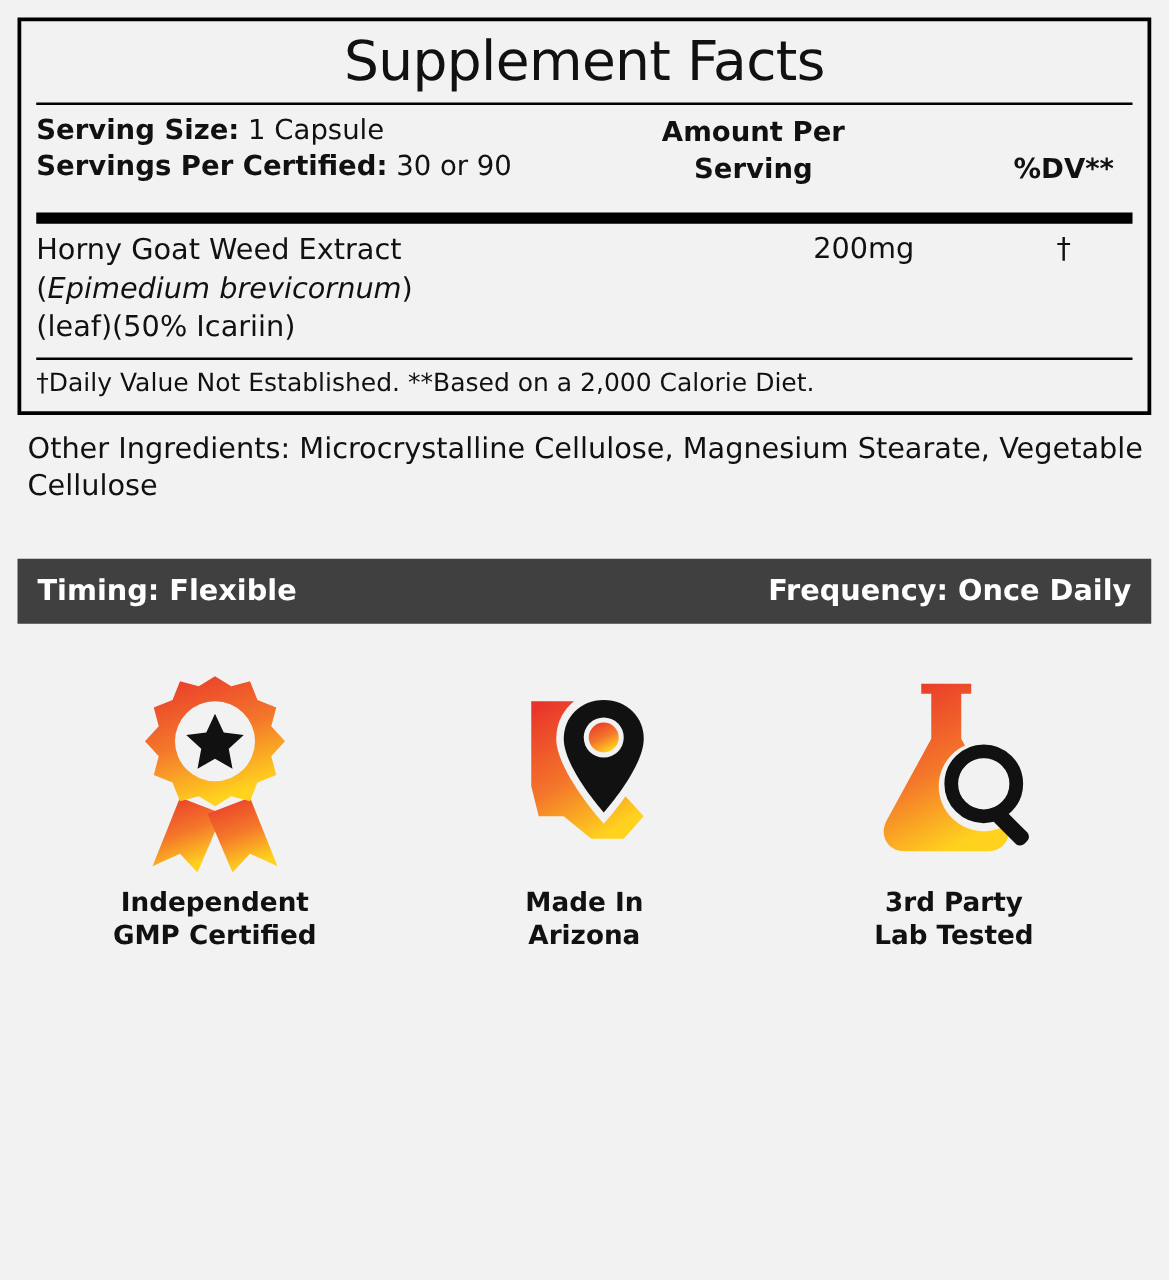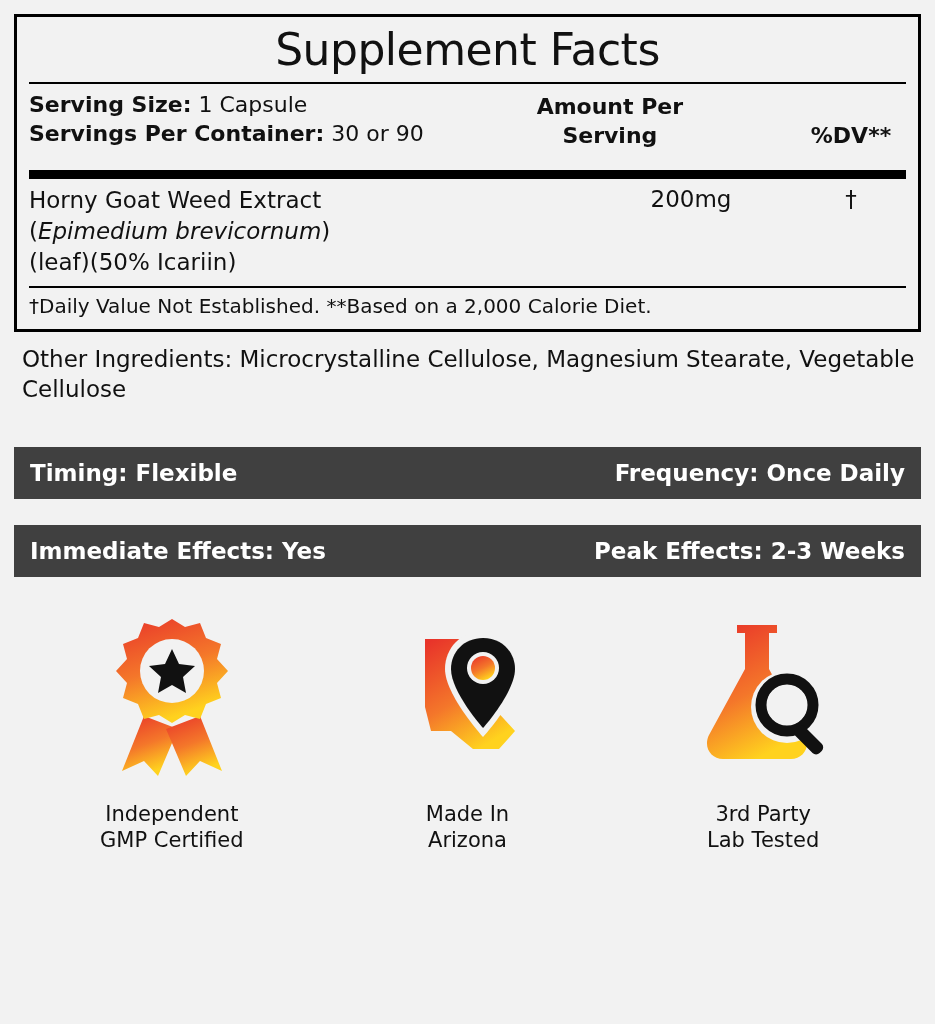--- a/index.html
+++ b/index.html
@@ -148,42 +148,42 @@
     text-align: center;
   }
   .badge-art {
     height: 170px;
     display: flex;
     align-items: center;
     justify-content: center;
   }
   .badge-label {
     font-size: 21px;
-    font-weight: 400;
+    font-weight: 700;
     line-height: 1.25;
-    margin-top: 20px;
+    margin-top: 6px;
     white-space: pre-line;
   }
 </style>
 </head>
 <body>
 
 <div class="page">
 
   <div class="sf-panel">
     <div class="sf-title">Supplement Facts</div>
     <div class="rule-thin"></div>
 
     <div class="sf-serving">
       <div class="sf-serving-left">
         <div>
           <b>Serving Size:</b><span> 1 Capsule</span>
         </div>
         <div>
-          <b>Servings Per Container:</b><span> 30 or 90</span>
+          <b>Servings Per Certified:</b><span> 30 or 90</span>
         </div>
       </div>
       <div class="sf-amount-head">Amount Per
 Serving</div>
       <div class="sf-dv-head">%DV**</div>
     </div>
 
     <div class="rule-thick"></div>
 
     <div class="sf-row">
@@ -202,24 +202,20 @@
 
   <div class="other-ing">
     <b>Other Ingredients:</b><span> Microcrystalline Cellulose, Magnesium Stearate, Vegetable Cellulose</span>
   </div>
 
   <div class="bar bar-1">
     <span>Timing: Flexible</span>
     <span>Frequency: Once Daily</span>
   </div>
 
-  <div class="bar bar-2">
-    <span>Immediate Effects: Yes</span>
-    <span>Peak Effects: 2-3 Weeks</span>
-  </div>
 
   <div class="badges">
 
     <div class="badge">
       <div class="badge-art">
         <svg width="160" height="170" viewBox="0 0 160 170" aria-hidden="true">
           <defs>
             <linearGradient id="gradA" x1="0" y1="0" x2="0.35" y2="1">
               <stop offset="0%" stop-color="#e8342a"></stop>
               <stop offset="55%" stop-color="#f4772a"></stop>

